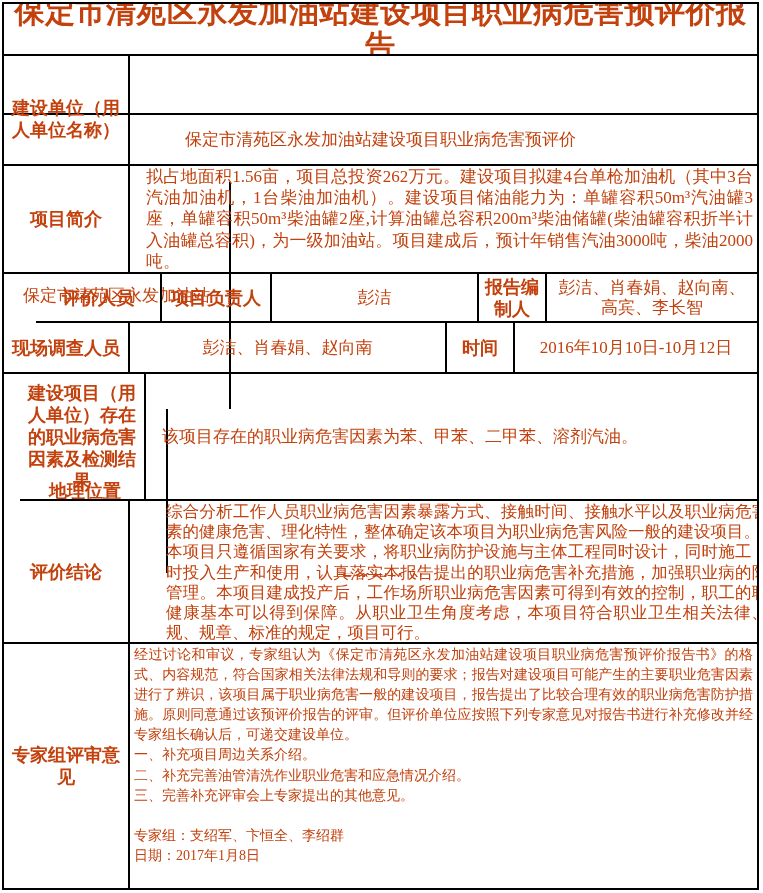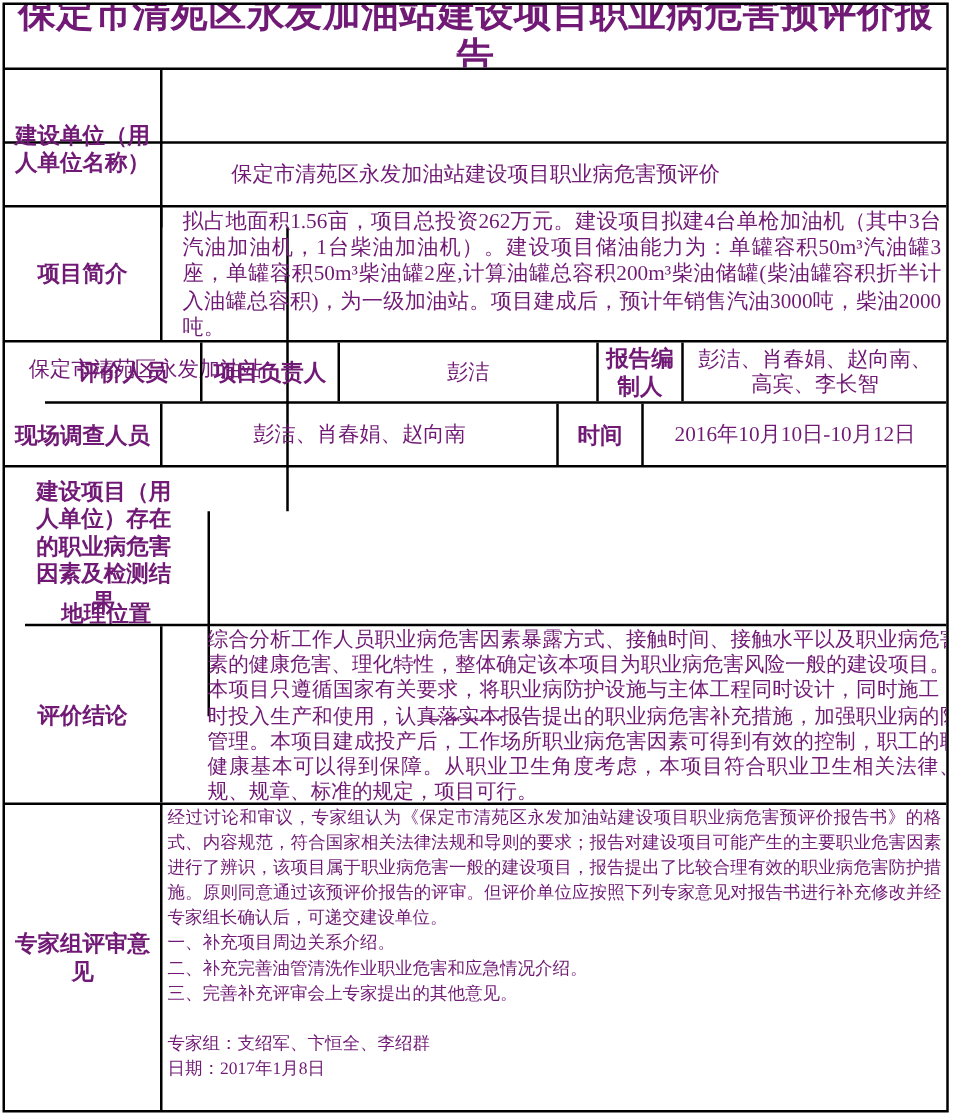--- a/index.html
+++ b/index.html
@@ -1,21 +1,21 @@
 <!DOCTYPE html>
 <html><head>
 <meta charset="utf-8">
 <style>
   html, body { margin: 0; padding: 0; background: #ffffff; }
   .page {
     width: 763px; height: 893px;
     background: #ffffff;
     position: relative;
     font-family: "Liberation Serif", serif;
-    color: #701a75;
+    color: #c2410c;
     overflow: hidden;
   }
   .tbl {
     position: absolute; left: 2px; top: 2px;
     width: 757px; height: 888px;
     border: 2px solid #000000;
     box-sizing: border-box;
     display: flex; flex-direction: column;
   }
   .row {
@@ -120,20 +120,23 @@
 
     <div class="row h51">
       <div class="cell lbl w126">现场调查人员</div>
       <div class="cell val w317">彭洁、肖春娟、赵向南</div>
       <div class="cell lbl w68">时间</div>
       <div class="cell val grow">2016年10月10日-10月12日</div>
     </div>
 
     <div class="row h127">
       <div class="cell lbl w126">建设项目（用人单位）存在的职业病危害因素及检测结果</div>
+      <div class="cell block vcenter grow">
+        <div class="txt">该项目存在的职业病危害因素为苯、甲苯、二甲苯、溶剂汽油。</div>
+      </div>
     </div>
 
     <div class="row h143">
       <div class="cell lbl w126">评价结论</div>
       <div class="cell block grow">
         <div class="txt txt-sm">综合分析工作人员职业病危害因素暴露方式、接触时间、接触水平以及职业病危害因素的健康危害、理化特性，整体确定该本项目为职业病危害风险一般的建设项目。</div>
         <div class="txt txt-sm">本项目只遵循国家有关要求，将职业病防护设施与主体工程同时设计，同时施工，同时投入生产和使用，认真落实本报告提出的职业病危害补充措施，加强职业病的防治管理。本项目建成投产后，工作场所职业病危害因素可得到有效的控制，职工的职业健康基本可以得到保障。从职业卫生角度考虑，本项目符合职业卫生相关法律、法规、规章、标准的规定，项目可行。</div>
       </div>
     </div>
 

